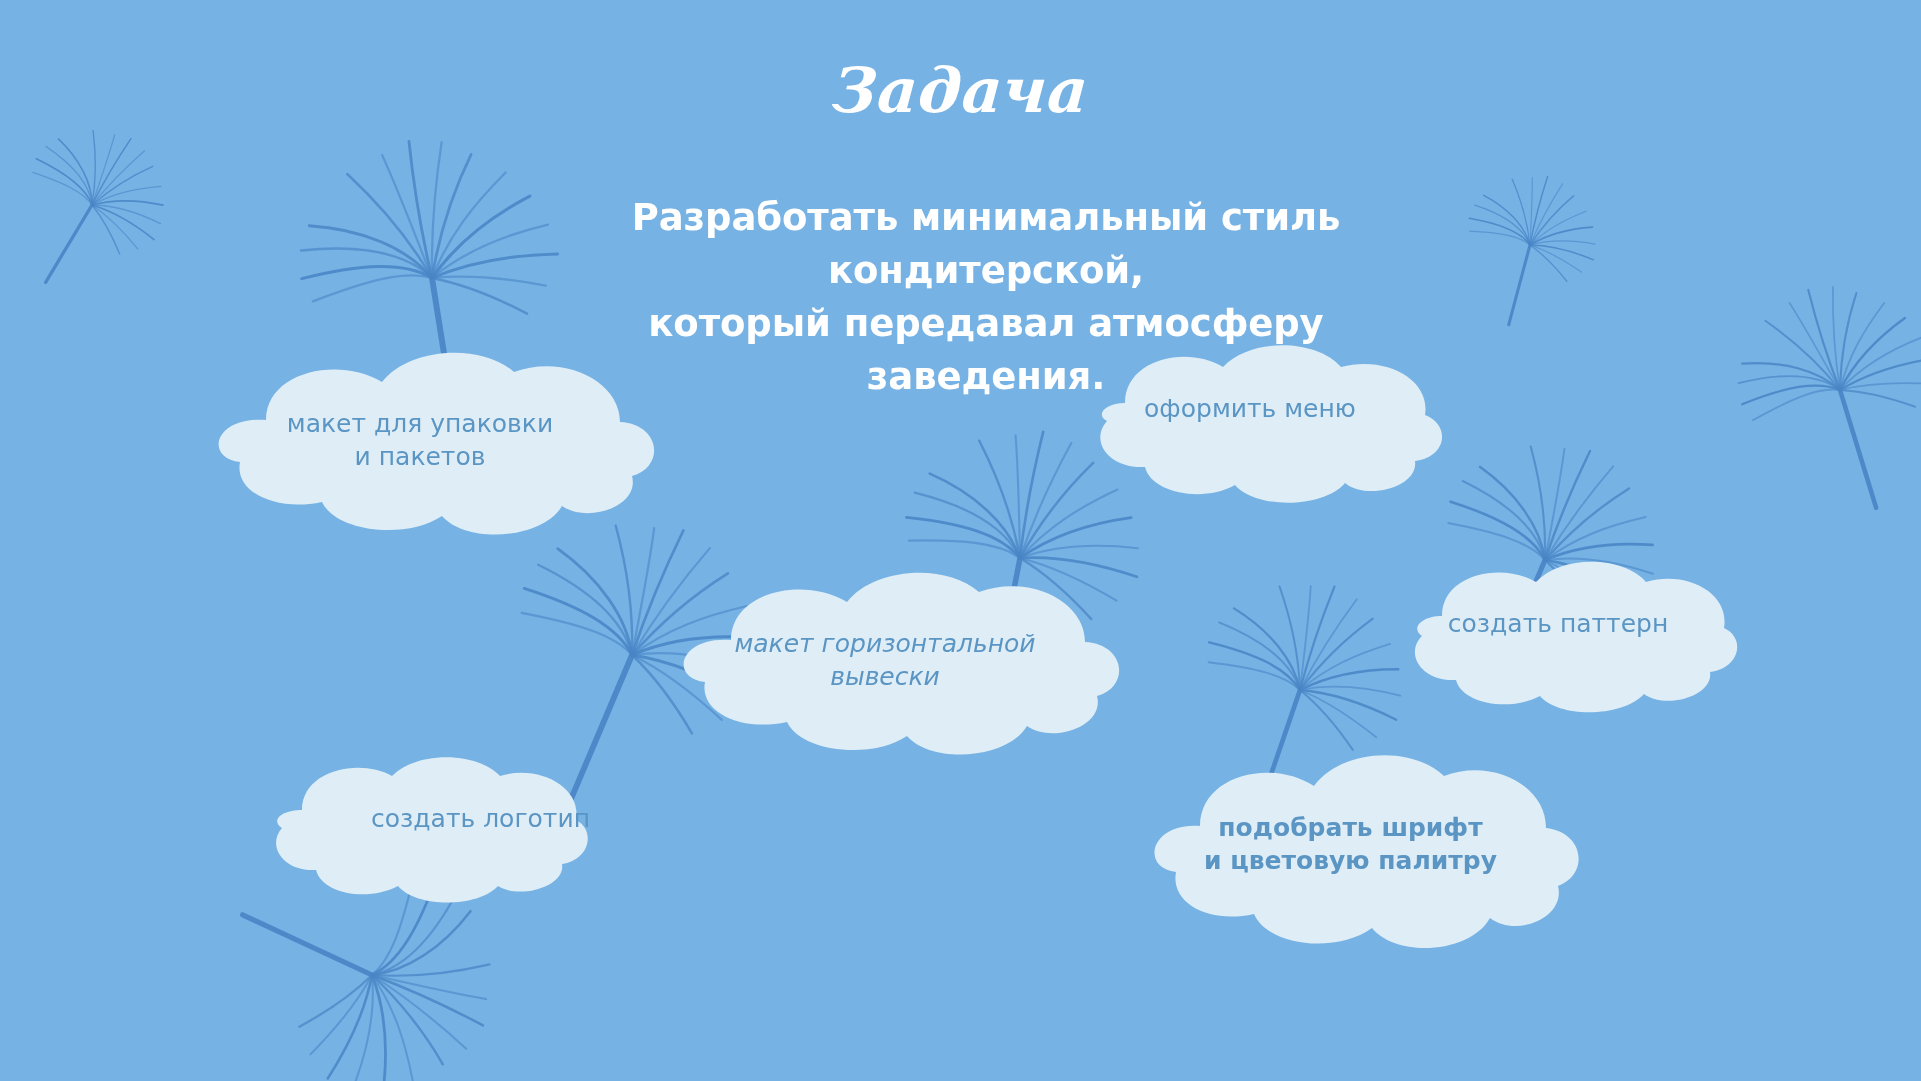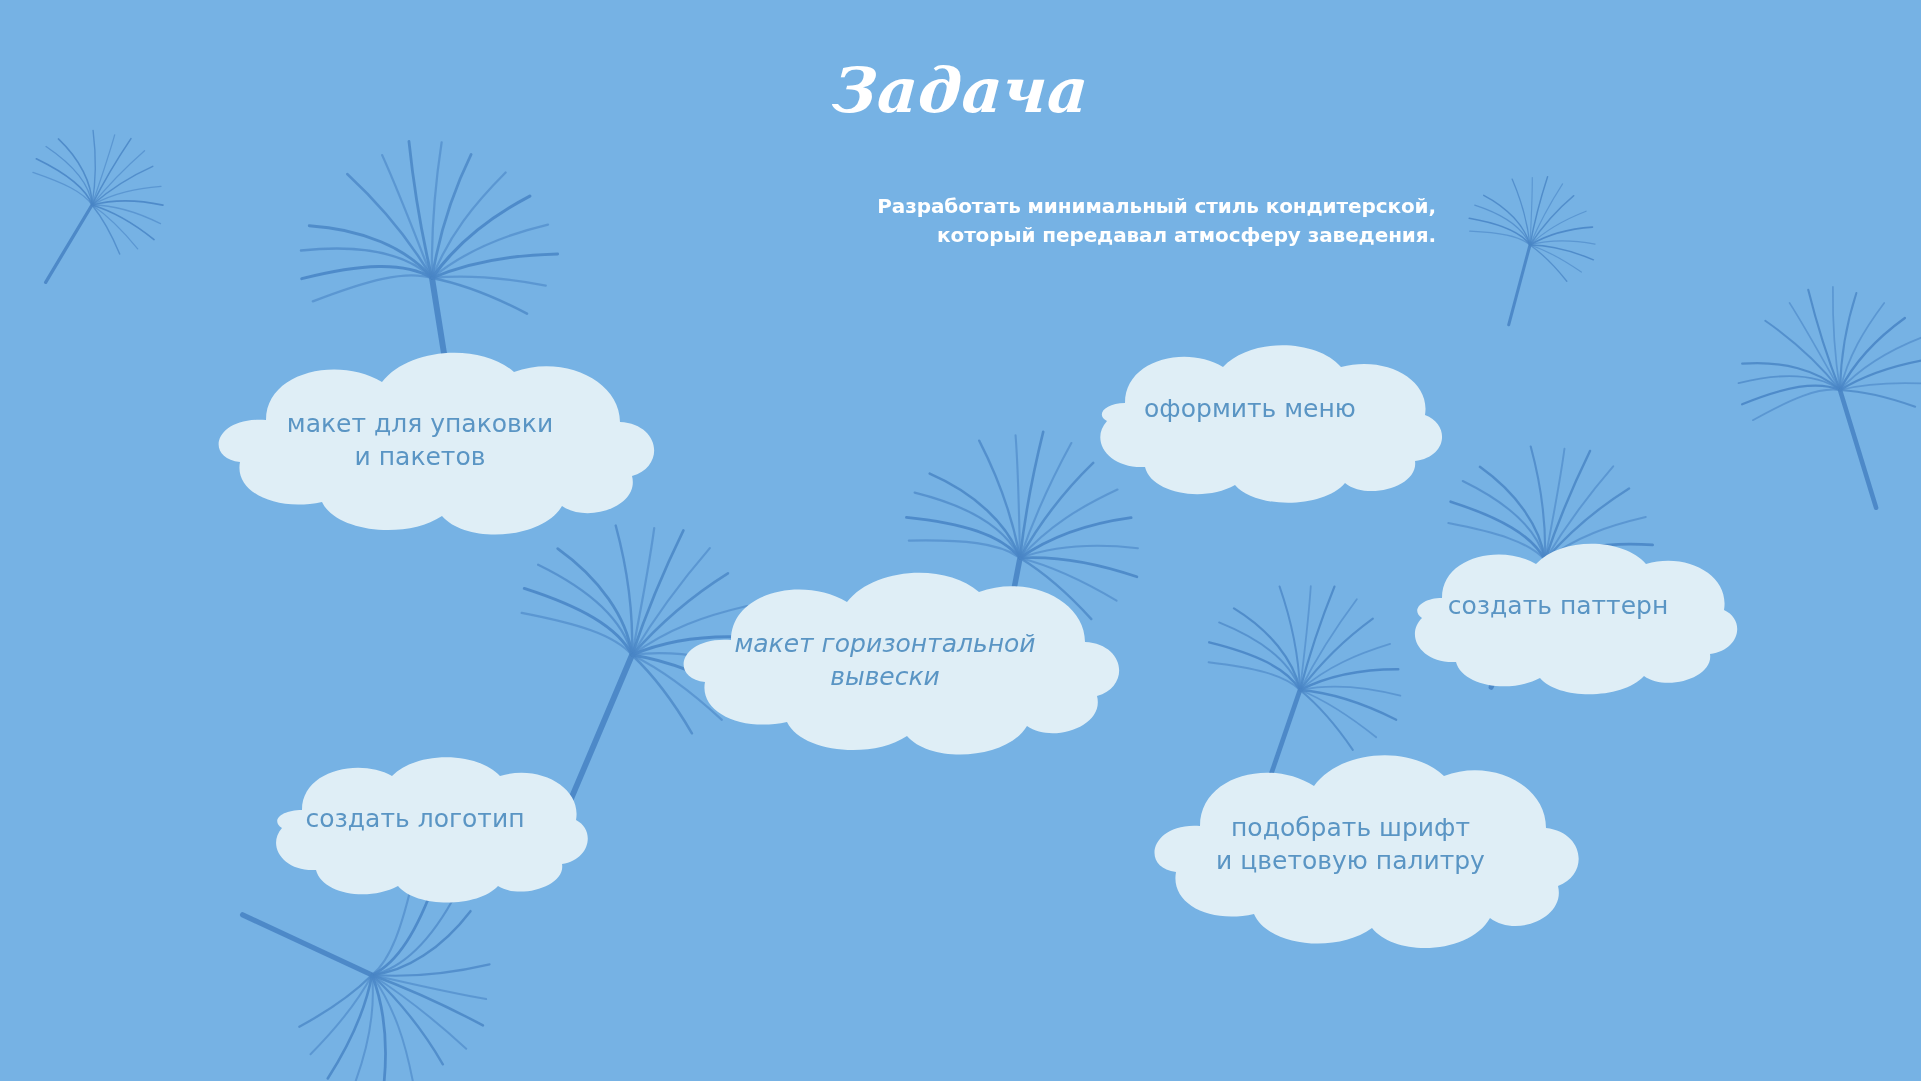--- a/index.html
+++ b/index.html
@@ -49,24 +49,24 @@
   }
   .subtitle {
     position: absolute;
     left: 536px;
     top: 192px;
     width: 900px;
     z-index: 6;
     color: #ffffff;
     font-family: "DejaVu Sans", sans-serif;
     font-weight: 700;
-    font-size: 20px;
+    font-size: 37px;
     line-height: 1.43;
     letter-spacing: -0.1px;
-    text-align: right;
+    text-align: center;
     white-space: pre-line;
   }
 
   
   .cloud {
     position: absolute;
     z-index: 4;
   }
   .cloud svg {
     position: absolute;
@@ -187,21 +187,21 @@
         C 470 156 418 174 392 156
         C 372 190 296 194 272 166
         C 236 190 166 182 152 152
         C 106 162 64 142 70 112
         C 34 108 44 66 96 70 Z"></path>
     </svg>
     <div class="cloud-label" style="top:58px;font-style:italic;">макет горизонтальной
 вывески</div>
   </div>
 
-  <div class="cloud" style="left:1378px; top:544px; width:360px; height:155px;">
+  <div class="cloud" style="left:1378px; top:562px; width:360px; height:155px;">
     <svg width="360" height="155" viewBox="0 0 360 155">
       <path fill="#dfeef6" d="
         M 64 54 C 64 12 124 0 158 20
         C 184 -8 246 -6 268 20
         C 310 8 352 32 346 66
         C 368 76 362 106 332 110
         C 336 134 288 148 266 132
         C 244 156 180 156 162 134
         C 132 150 84 142 78 118
         C 44 120 26 92 44 74
@@ -216,33 +216,33 @@
         M 62 52 C 62 12 120 0 152 18
         C 178 -8 238 -6 260 18
         C 300 6 342 30 336 62
         C 356 72 350 102 322 106
         C 326 128 280 142 258 128
         C 238 150 176 150 158 128
         C 128 144 82 136 76 112
         C 44 114 26 88 42 70
         C 30 62 42 52 62 52 Z"></path>
     </svg>
-    <div class="cloud-label" style="top:45px;">создать логотип</div>
+    <div class="cloud-label" style="top:45px;text-align:right;">создать логотип</div>
   </div>
 
   <div class="cloud" style="left:1108px; top:750px; width:485px; height:205px;">
     <svg width="485" height="205" viewBox="0 0 485 205">
       <path fill="#dfeef6" d="
         M 92 76 C 92 26 162 8 206 36
         C 232 0 302 -6 336 26
         C 382 8 438 34 438 78
         C 476 82 482 124 450 136
         C 458 168 408 188 382 168
         C 362 204 288 208 264 178
         C 228 204 160 196 146 164
         C 102 174 62 154 68 122
         C 32 118 42 72 92 76 Z"></path>
     </svg>
-    <div class="cloud-label" style="top:62px;">подобрать шрифт
+    <div class="cloud-label" style="top:62px;font-weight:bold;">подобрать шрифт
 и цветовую палитру</div>
   </div>
 
 </div>
 
 </body></html>

